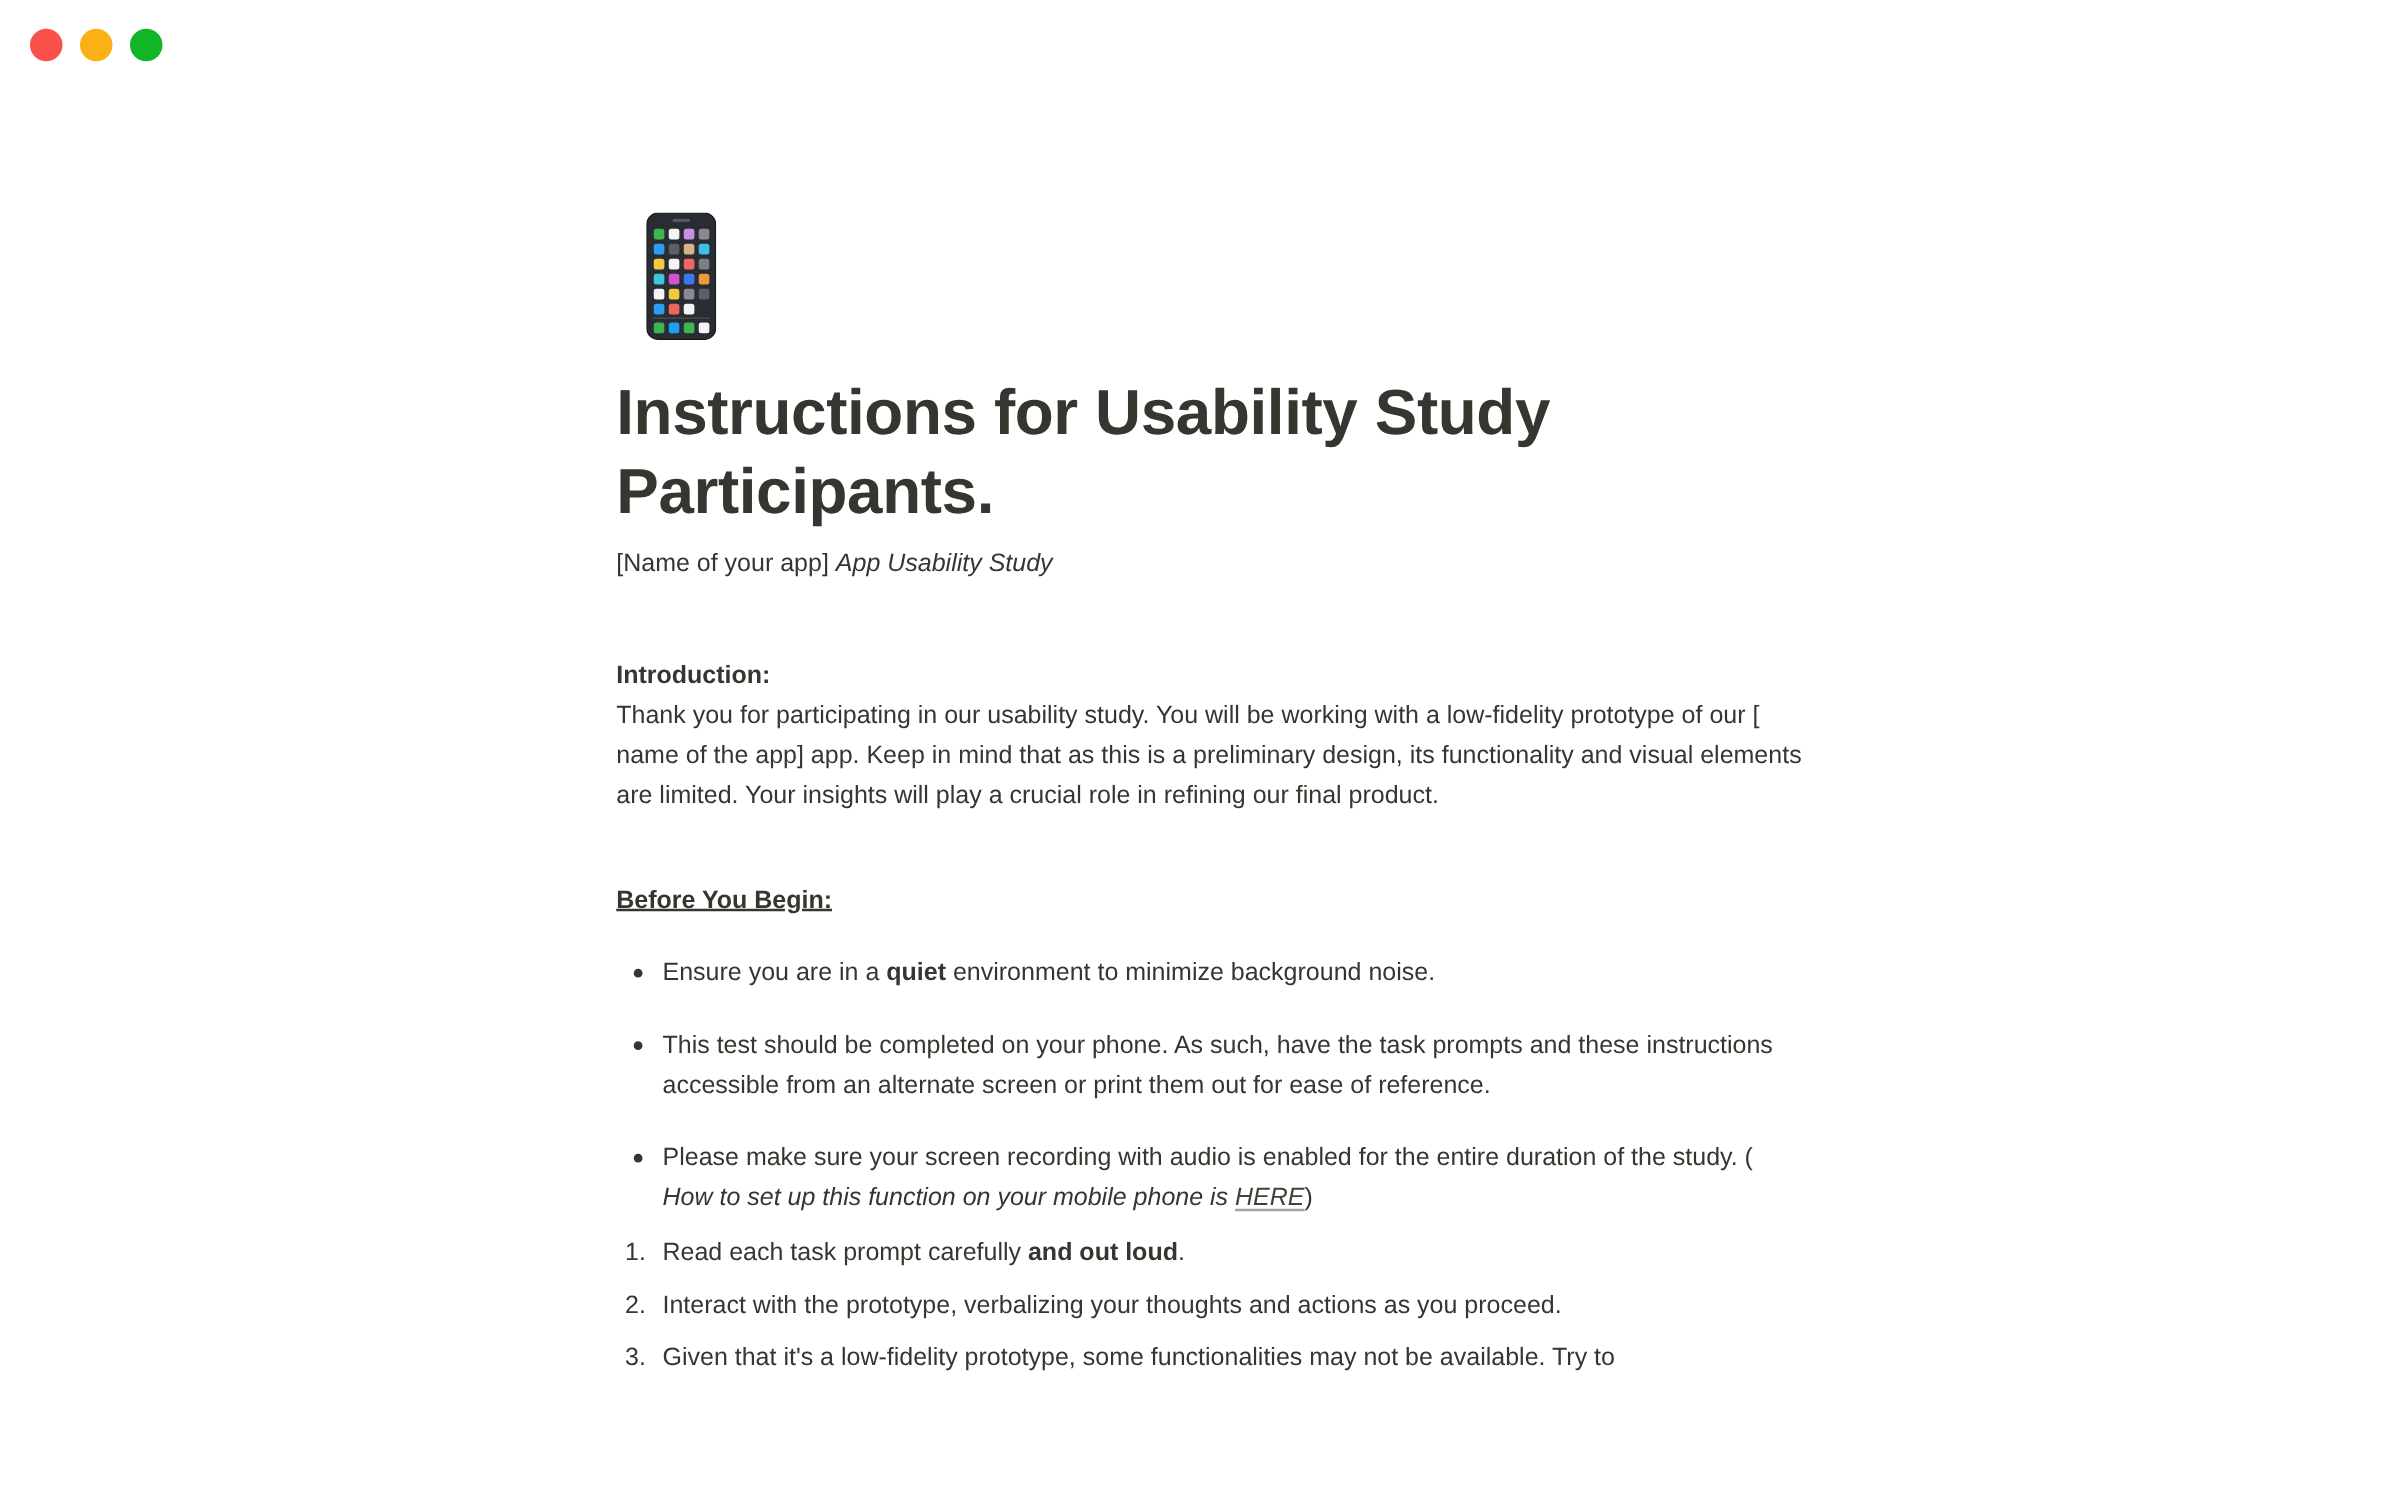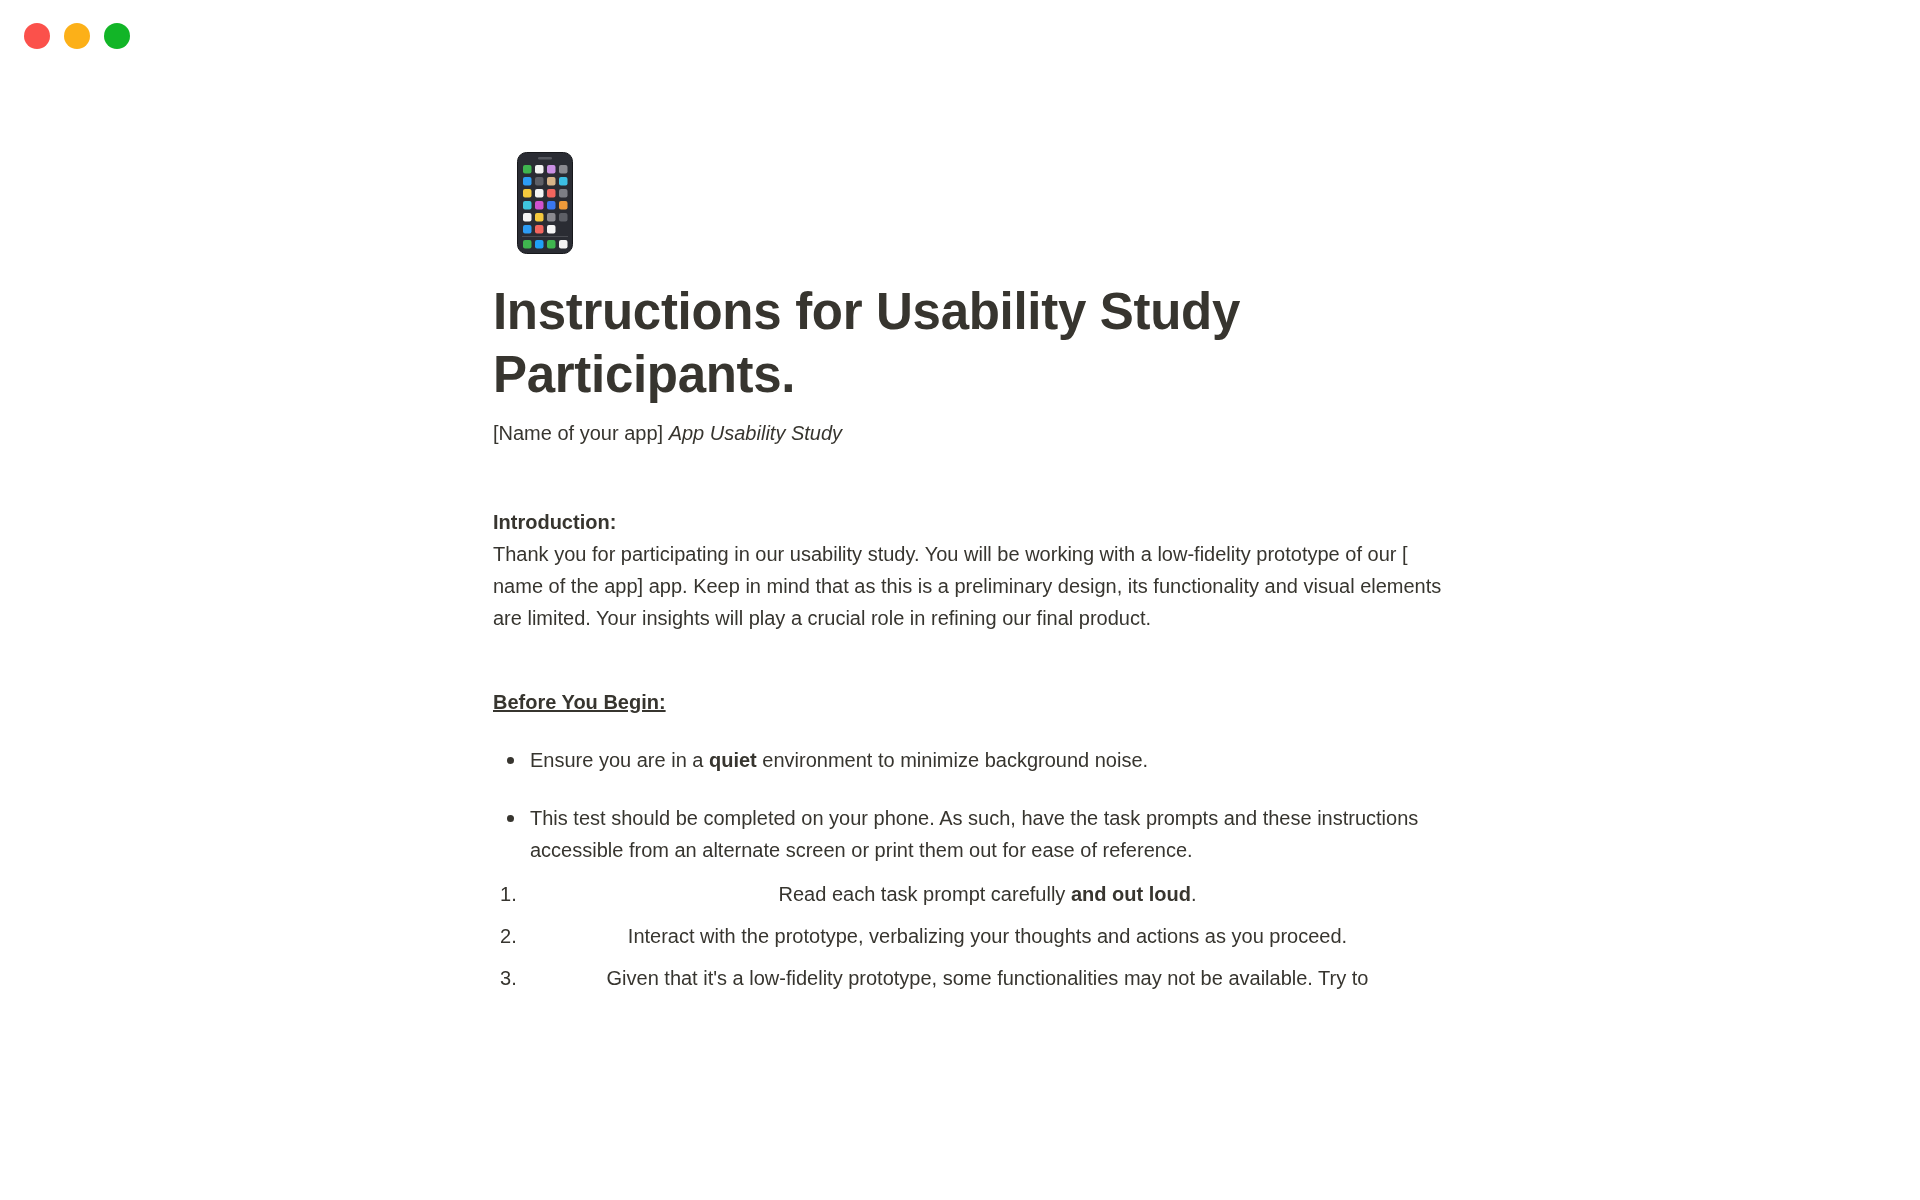--- a/index.html
+++ b/index.html
@@ -29,21 +29,21 @@
     cursor: pointer;
   }
   .dot-close    { background: #fb514b; }
   .dot-minimize { background: #fcb018; }
   .dot-zoom     { background: #12b527; }
 
   
   .content {
     position: absolute;
     left: 493px;
-    top: 152px;
+    top: 170px;
     width: 952px;
   }
 
   .page-icon {
     width: 56px;
     height: 102px;
     margin-left: 24px;
     cursor: pointer;
   }
 
@@ -88,21 +88,21 @@
   ul.bullet-list li::before {
     content: "";
     position: absolute;
     left: 14px;
     top: 13px;
     width: 7px;
     height: 7px;
     border-radius: 50%;
     background: #37352f;
   }
-  ol.task-list { counter-reset: task; text-align: center; }
+  ol.task-list { counter-reset: task; }
   ol.task-list li {
     position: relative;
     padding-left: 37px;
     margin-bottom: 10px;
     counter-increment: task;
   }
   ol.task-list li::before {
     content: counter(task) ".";
     position: absolute;
     left: 7px;
@@ -179,20 +179,21 @@
 
   <p class="subtitle"><span>[Name of your app] </span><em>App Usability Study</em></p>
 
   <p class="para intro-para"><strong>Introduction:</strong><br><span>Thank you for participating in our usability study. You will be working with a low-fidelity prototype of our [ name of the app] app. Keep in mind that as this is a preliminary design, its functionality and visual elements are limited. Your insights will play a crucial role in refining our final product.</span></p>
 
   <p class="para section-heading"><strong>Before You Begin:</strong></p>
 
   <ul class="bullet-list">
     <li><span>Ensure you are in a </span><strong>quiet</strong><span> environment to minimize background noise.</span></li>
     <li><span>This test should be completed on your phone. As such, have the task prompts and these instructions accessible from an alternate screen or print them out for ease of reference.</span></li>
+    <li><span>Please make sure your screen recording with audio is enabled for the entire duration of the study. ( </span><em>How to set up this function on your mobile phone is </em><a class="doc-link">HERE</a><span>)</span></li>
   </ul>
 
 
   <ol class="task-list">
     <li><span>Read each task prompt carefully </span><strong>and out loud</strong><span>.</span></li>
     <li><span>Interact with the prototype, verbalizing your thoughts and actions as you proceed.</span></li>
     <li><span>Given that it's a low-fidelity prototype, some functionalities may not be available. Try to</span></li>
   </ol>
 
 </main>

